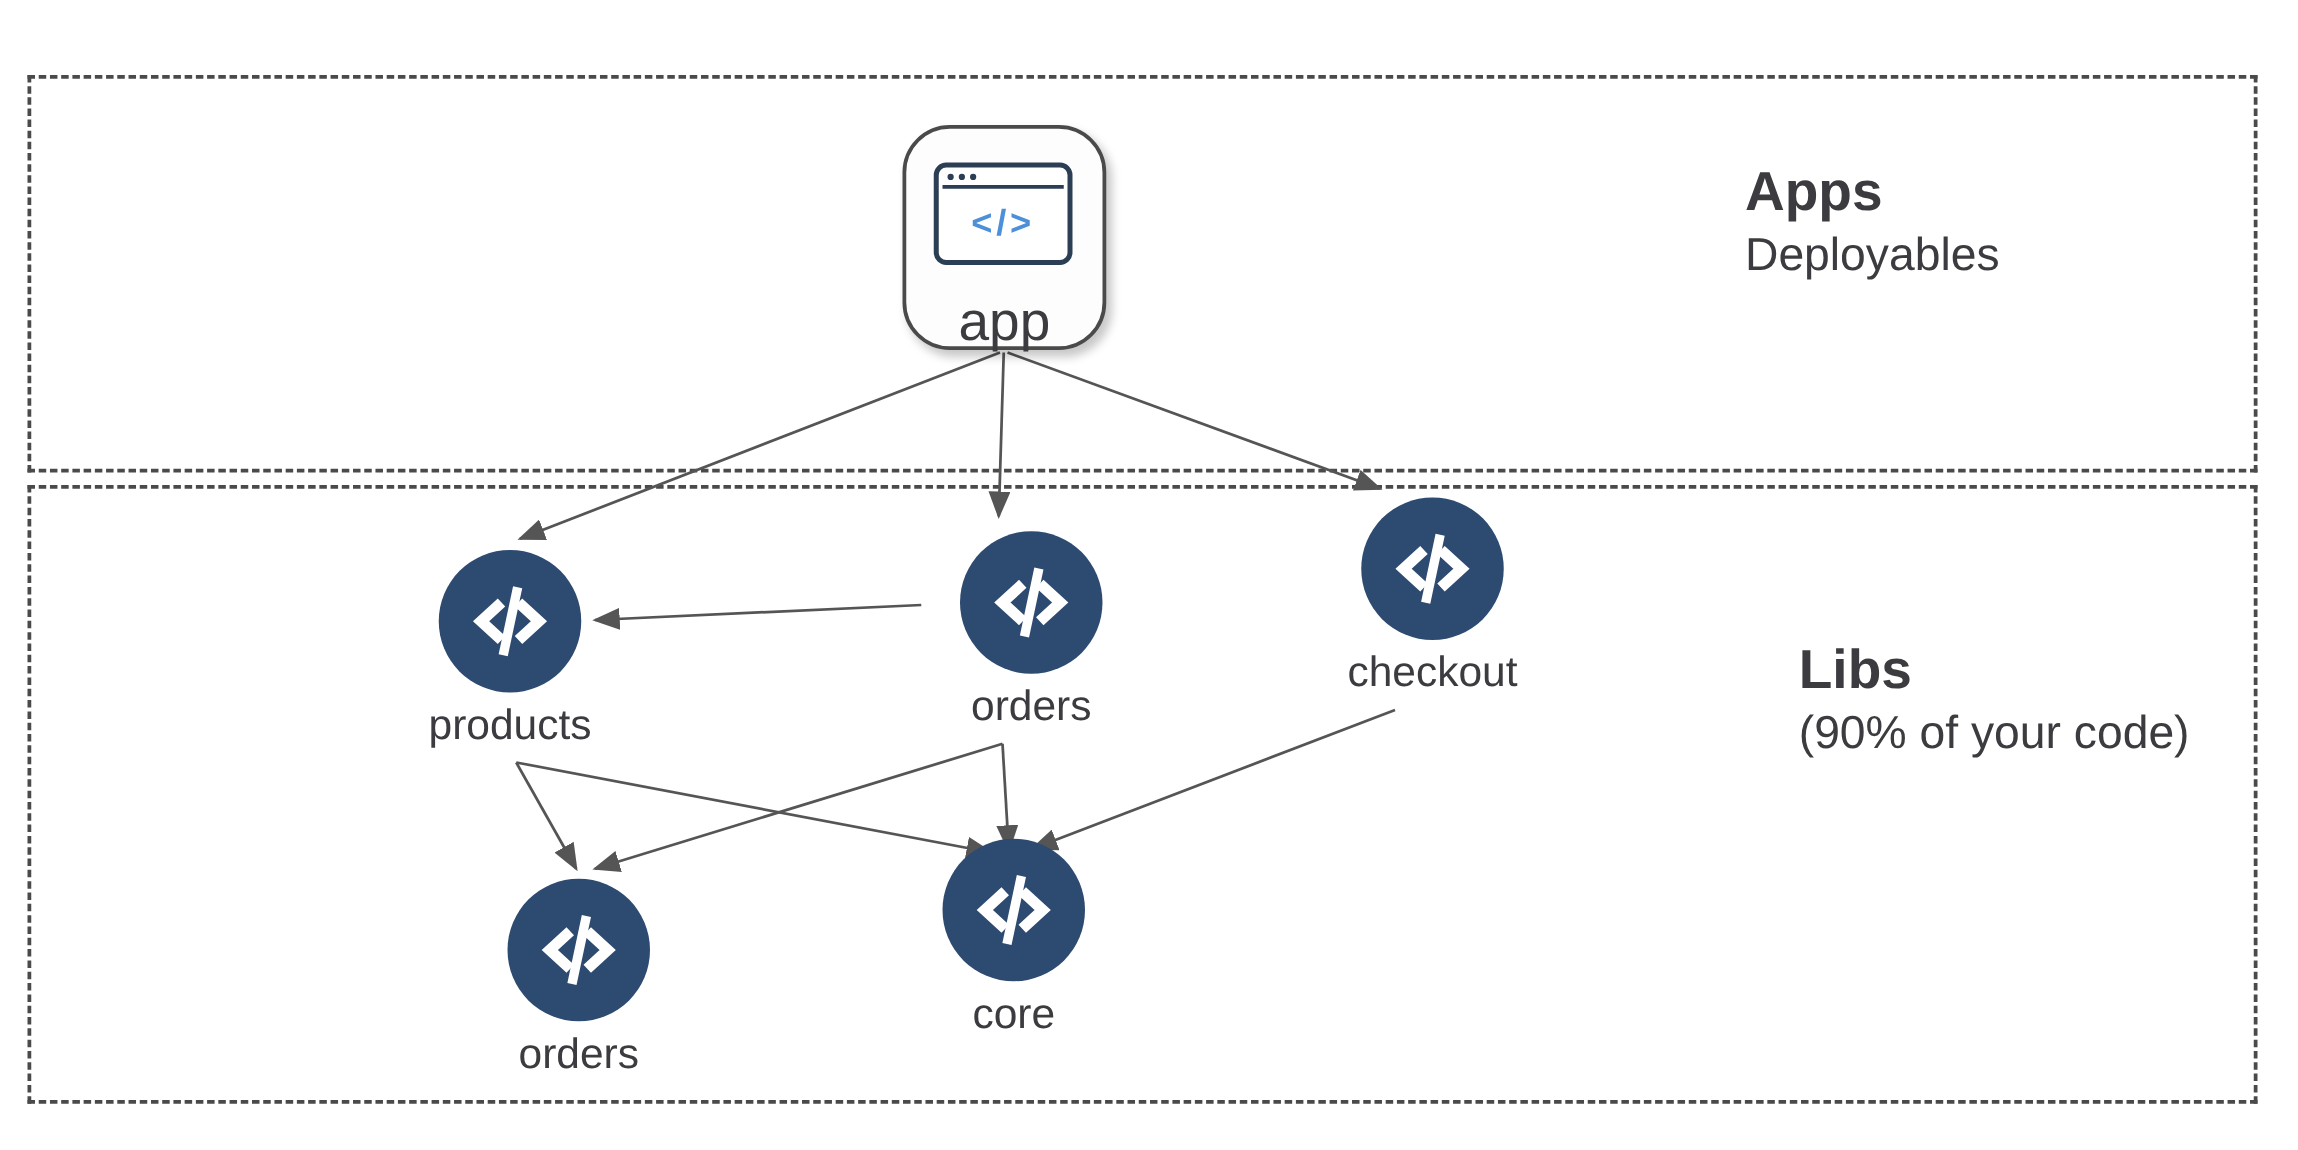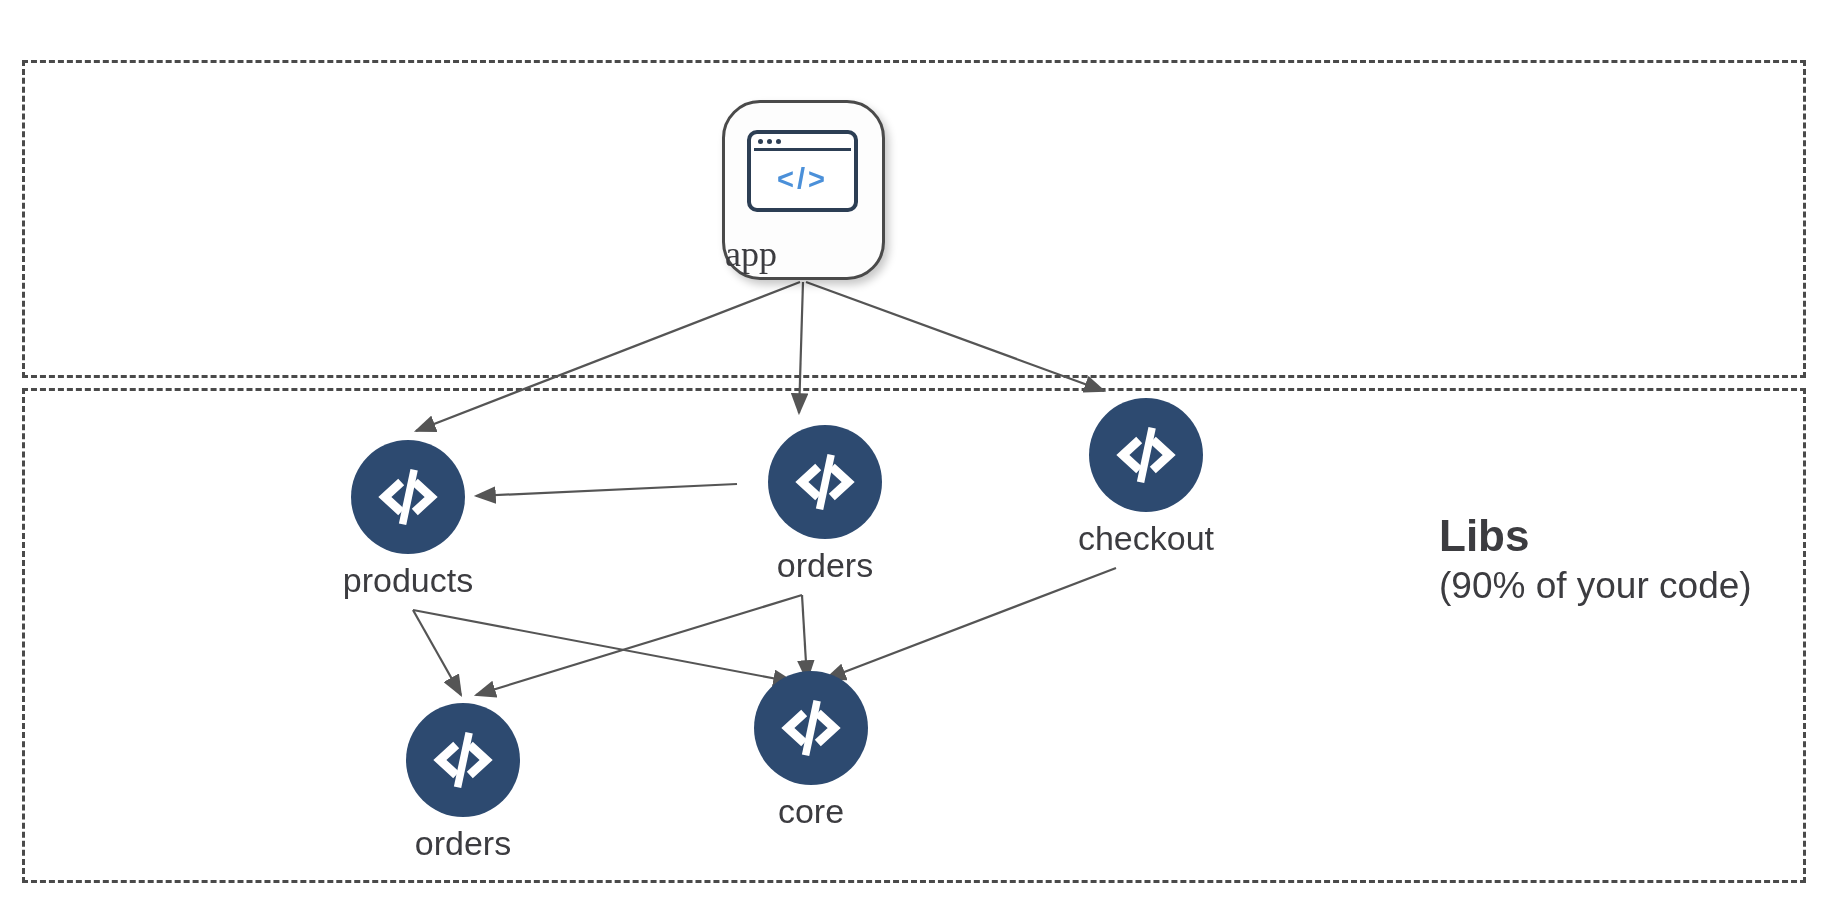--- a/index.html
+++ b/index.html
@@ -118,34 +118,37 @@
     justify-content: center;
     color: #4b90d9;
     font-weight: bold;
     font-size: 29px;
     letter-spacing: 3px;
   }
   .app-label {
     position: absolute;
     left: 0; right: 0;
     top: 130px;
-    text-align: left;
-    font-size: 36px;
-    color: #3c3c40;
-    font-family: Liberation Serif, serif;
+    text-align: center;
+    font-size: 44px;
+    color: #3c3c40;
   }
 </style>
 </head>
 <body>
 
 <div class="canvas">
 
   <div class="region region-apps"></div>
   <div class="region region-libs"></div>
 
+  <div class="region-label label-apps">
+    <div class="title">Apps</div>
+    <div class="subtitle">Deployables</div>
+  </div>
   <div class="region-label label-libs">
     <div class="title">Libs</div>
     <div class="subtitle">(90% of your code)</div>
   </div>
 
   <svg class="edges" viewBox="0 0 1838 920">
     <defs>
       <marker id="arrow" markerWidth="10" markerHeight="8" refX="9" refY="4" orient="auto" markerUnits="strokeWidth">
         <path d="M0,0 L10,4 L0,8 Z" fill="#555555"></path>
       </marker>

